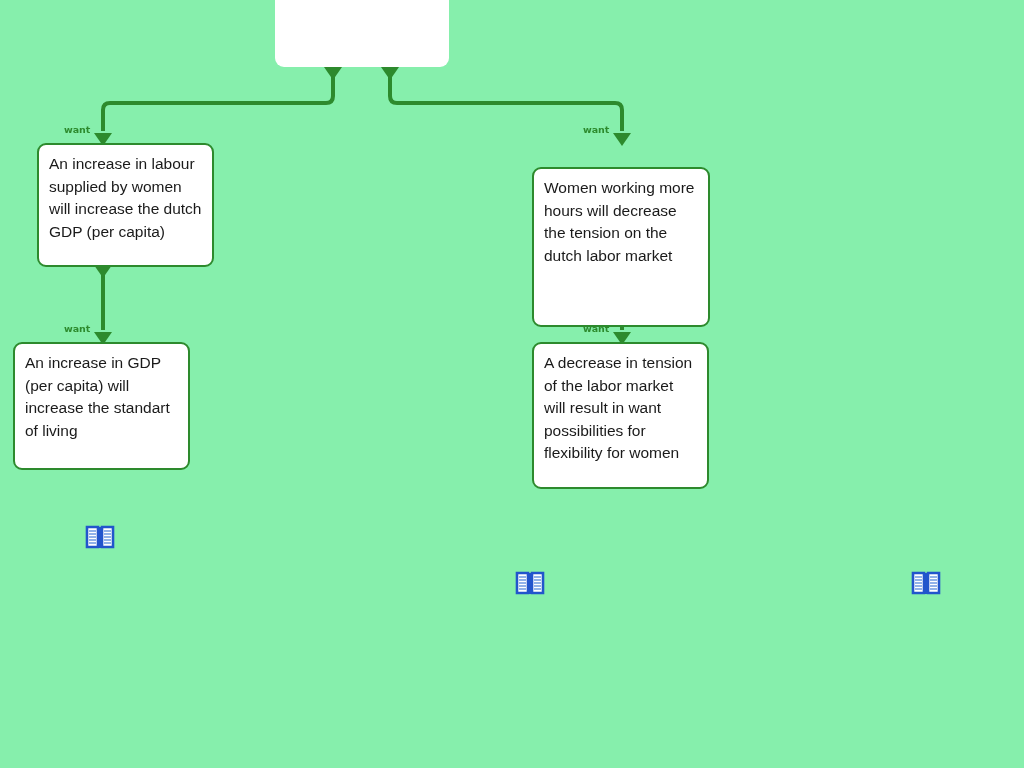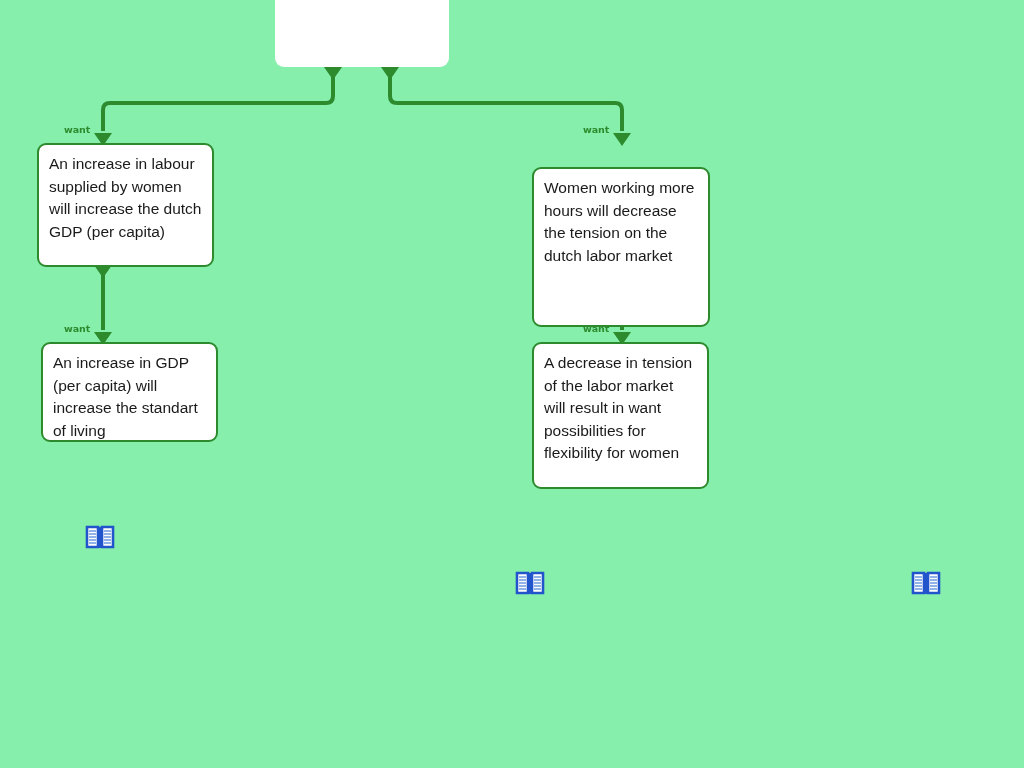--- a/index.html
+++ b/index.html
@@ -114,21 +114,21 @@
   <span class="edge-label" style="left:583px; top:324px;">want</span>
 
   <div class="node root" style="left:275px; top:-14px; width:174px; height:81px;">
     
   </div>
 
   <div class="node bordered" style="left:13px; top:143px; width:177px; height:124px;margin-left:24px;">
     <span class="node-text">An increase in labour supplied by women will increase the dutch GDP (per capita)</span>
   </div>
 
-  <div class="node bordered" style="left:13px; top:342px; width:177px; height:100px;margin-left:28px;">
+  <div class="node bordered" style="left:13px; top:342px; width:177px; height:128px;">
     <span class="node-text">An increase in GDP (per capita) will increase the standart of living</span>
   </div>
 
   <div class="node bordered" style="left:532px; top:143px; width:178px; height:160px;margin-top:24px;">
     <span class="node-text">Women working more hours will decrease the tension on the dutch labor market</span>
   </div>
 
   <div class="node bordered" style="left:532px; top:342px; width:177px; height:147px;">
     <span class="node-text">A decrease in tension of the labor market will result in want possibilities for flexibility for women</span>
   </div>

